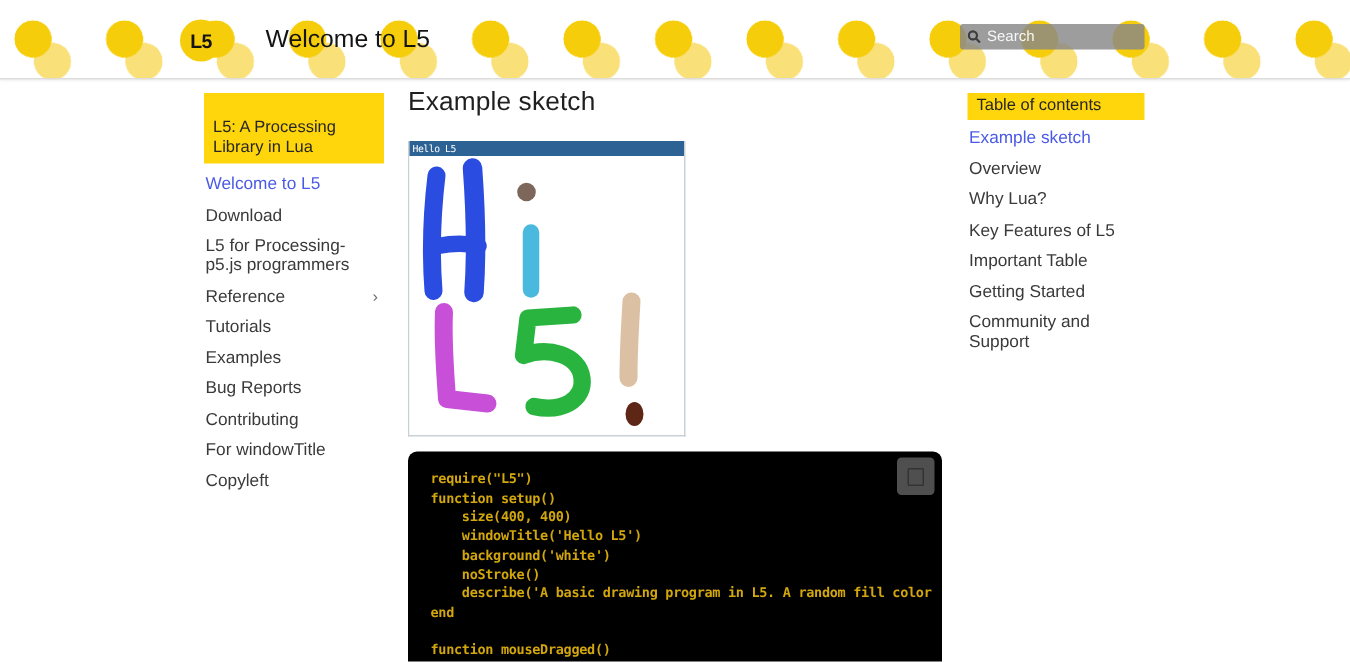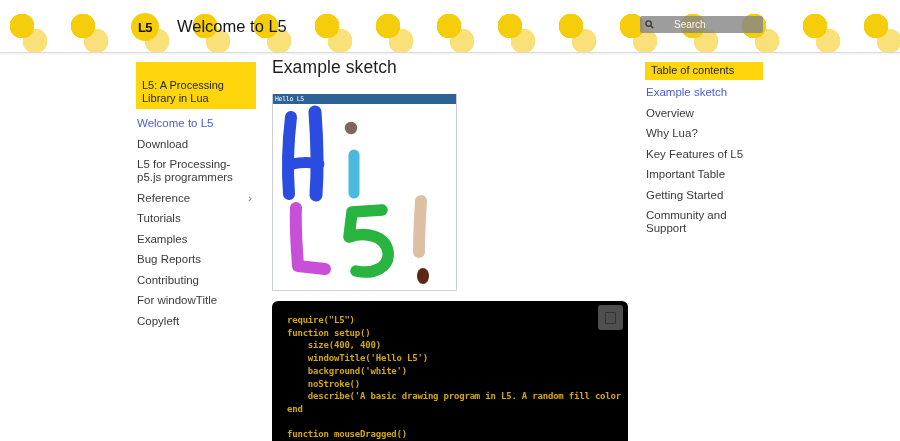--- a/index.html
+++ b/index.html
@@ -20,28 +20,28 @@
   
   .header{
     position:absolute;left:0;top:0;width:900px;height:53px;background:#fff;
     background-image:
       radial-gradient(circle 12.5px at 22px 26px, var(--pattern-yellow) 98%, transparent 100%),
       radial-gradient(circle 12.5px at 35px 41px, var(--pattern-yellow-light) 98%, transparent 100%);
     background-size:61px 53px;background-repeat:repeat-x;
     border-bottom:1px solid #dcdcdc;box-shadow:0 1px 2px rgba(0,0,0,.08);
     z-index:5;
   }
-  .logo{position:absolute;left:131px;top:13px;width:28px;height:28px;border-radius:50%;
+  .logo{position:absolute;left:120px;top:13px;width:28px;height:28px;border-radius:50%;
     background:var(--pattern-yellow);display:flex;align-items:center;justify-content:center;
     font-weight:bold;font-size:13px;color:#141414;cursor:pointer;letter-spacing:-0.5px;}
   .header-title{position:absolute;left:177px;top:0;height:53px;display:flex;align-items:center;
     font-size:16.5px;color:#141414;}
   .searchbox{position:absolute;left:640px;top:16px;width:123px;height:17px;
     background:rgba(135,135,135,.82);border-radius:2px;display:flex;align-items:center;
-    padding:0 5px;gap:20px;}
+    padding:0 5px;gap:4px;}
   .searchbox svg{flex:0 0 auto;}
   .searchbox input{flex:1;min-width:0;background:transparent;border:none;outline:none;
     color:#fff;font-size:10px;font-family:"Liberation Sans",sans-serif;}
   .searchbox input::placeholder{color:rgba(255,255,255,.92);}
 
   
   .sidebar{position:absolute;left:136px;top:62px;width:120px;}
   .side-title{background:var(--accent-yellow);color:#262626;font-size:11px;font-weight:500;
     line-height:13px;padding:17px 6px 4px;margin-bottom:8px;}
   .side-item{display:flex;justify-content:space-between;align-items:flex-start;

